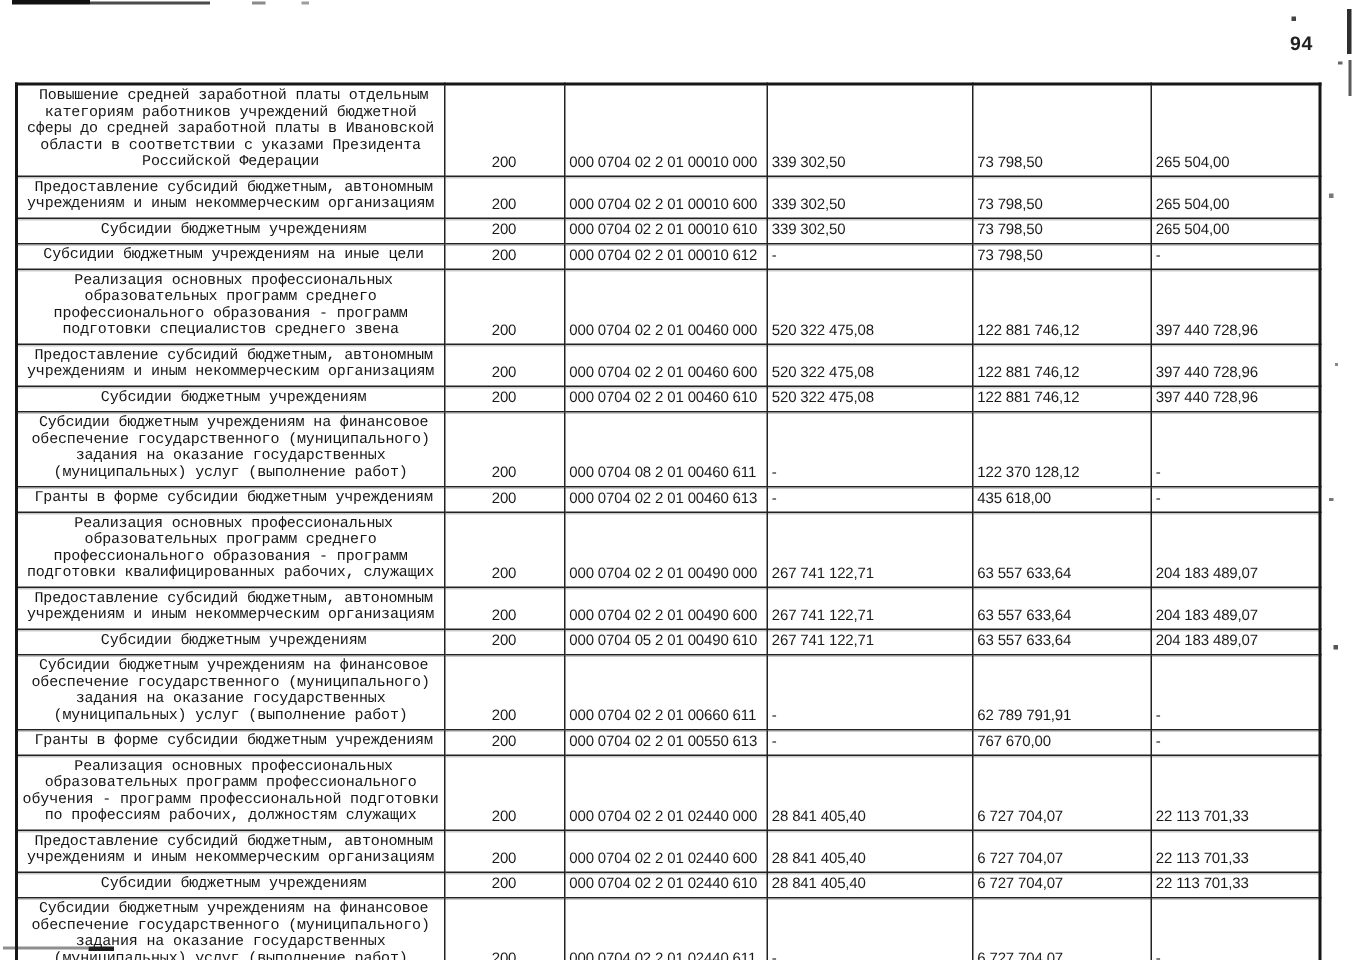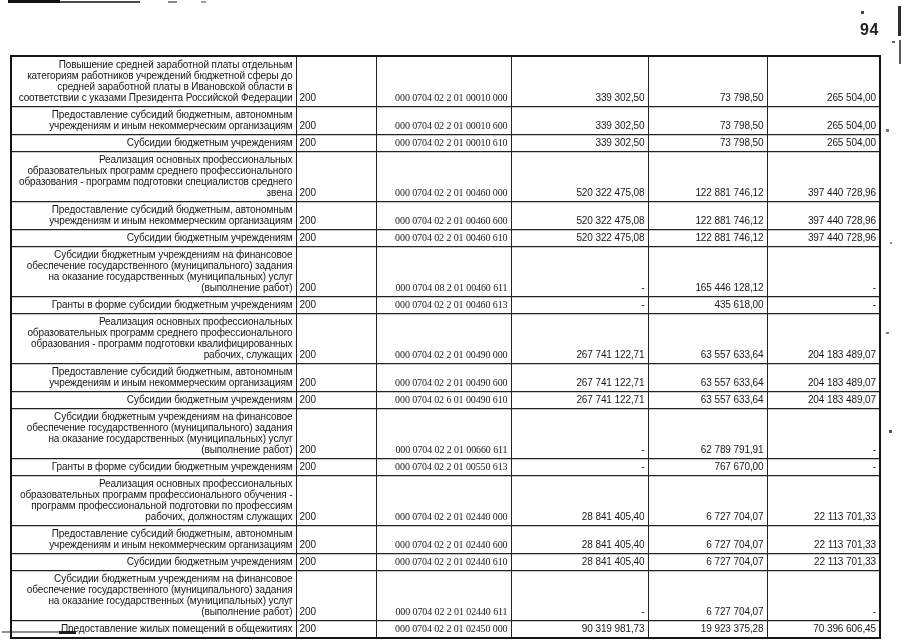--- a/index.html
+++ b/index.html
@@ -5,39 +5,39 @@
   html,body{margin:0;padding:0;}
   body{
     width:905px;height:640px;position:relative;overflow:hidden;
     background:#ffffff;
     font-family:"Liberation Sans", sans-serif;
     color:#1a1a1a;
   }
   
   .page-number{
     position:absolute;top:21px;left:860px;
-    font-size:16px;font-weight:600;letter-spacing:0.5px;color:#222;
+    font-size:13px;font-weight:600;letter-spacing:0.5px;color:#222;
   }
   .artifact{position:absolute;background:#222;}
   
   .tbl-wrap{position:absolute;left:10px;top:55px;width:869px;}
   table.budget{
     width:869px;table-layout:fixed;border-collapse:collapse;
     border:2px solid #161616;
     font-size:10px;line-height:11px;letter-spacing:-0.1px;
   }
   table.budget td{
     border:1px solid #222222;
     padding:2px 3px 3px 3px;
     overflow:hidden;
   }
-  td.c-desc{vertical-align:top;text-align:right;text-indent:4px;color:#151515;}
-  td.c-code1{vertical-align:bottom;text-align:left;margin-top:32px;}
-  td.c-code2{vertical-align:bottom;text-align:right;white-space:nowrap;font-family:Liberation Serif, serif;}
-  td.c-num{vertical-align:bottom;text-align:right;white-space:nowrap;padding-right:4px;}
+  td.c-desc{vertical-align:top;text-align:center;text-indent:4px;color:#151515;font-family:Liberation Mono, monospace;}
+  td.c-code1{vertical-align:bottom;text-align:center;margin-top:32px;}
+  td.c-code2{vertical-align:bottom;text-align:left;white-space:nowrap;}
+  td.c-num{vertical-align:bottom;text-align:left;white-space:nowrap;padding-right:4px;}
   
   table.budget tr{box-shadow:0 1px 0 rgba(60,60,60,0.28);}
   col.w-desc{width:285px;}
   col.w-c1{width:80px;}
   col.w-c2{width:135px;}
   col.w-n1{width:137px;}
   col.w-n2{width:119px;}
   col.w-n3{width:113px;}
 </style>
 </head>
@@ -89,20 +89,28 @@
   </tr>
         <tr>
     <td class="c-desc">Субсидии бюджетным учреждениям</td>
     <td class="c-code1">200</td>
     <td class="c-code2">000 0704 02 2 01 00010 610</td>
     <td class="c-num">339 302,50</td>
     <td class="c-num">73 798,50</td>
     <td class="c-num">265 504,00</td>
   </tr>
         <tr>
+    <td class="c-desc">Субсидии бюджетным учреждениям на иные цели</td>
+    <td class="c-code1">200</td>
+    <td class="c-code2">000 0704 02 2 01 00010 612</td>
+    <td class="c-num">-</td>
+    <td class="c-num">73 798,50</td>
+    <td class="c-num">-</td>
+  </tr>
+        <tr>
     <td class="c-desc">Реализация основных профессиональных образовательных программ среднего профессионального образования - программ подготовки специалистов среднего звена</td>
     <td class="c-code1">200</td>
     <td class="c-code2">000 0704 02 2 01 00460 000</td>
     <td class="c-num">520 322 475,08</td>
     <td class="c-num">122 881 746,12</td>
     <td class="c-num">397 440 728,96</td>
   </tr>
         <tr>
     <td class="c-desc">Предоставление субсидий бюджетным, автономным учреждениям и иным некоммерческим организациям</td>
     <td class="c-code1">200</td>
@@ -117,21 +125,21 @@
     <td class="c-code2">000 0704 02 2 01 00460 610</td>
     <td class="c-num">520 322 475,08</td>
     <td class="c-num">122 881 746,12</td>
     <td class="c-num">397 440 728,96</td>
   </tr>
         <tr>
     <td class="c-desc">Субсидии бюджетным учреждениям на финансовое обеспечение государственного (муниципального) задания на оказание государственных (муниципальных) услуг (выполнение работ)</td>
     <td class="c-code1">200</td>
     <td class="c-code2">000 0704 08 2 01 00460 611</td>
     <td class="c-num">-</td>
-    <td class="c-num">165 446 128,12</td>
+    <td class="c-num">122 370 128,12</td>
     <td class="c-num">-</td>
   </tr>
         <tr>
     <td class="c-desc">Гранты в форме субсидии бюджетным учреждениям</td>
     <td class="c-code1">200</td>
     <td class="c-code2">000 0704 02 2 01 00460 613</td>
     <td class="c-num">-</td>
     <td class="c-num">435 618,00</td>
     <td class="c-num">-</td>
   </tr>
@@ -147,21 +155,21 @@
     <td class="c-desc">Предоставление субсидий бюджетным, автономным учреждениям и иным некоммерческим организациям</td>
     <td class="c-code1">200</td>
     <td class="c-code2">000 0704 02 2 01 00490 600</td>
     <td class="c-num">267 741 122,71</td>
     <td class="c-num">63 557 633,64</td>
     <td class="c-num">204 183 489,07</td>
   </tr>
         <tr>
     <td class="c-desc">Субсидии бюджетным учреждениям</td>
     <td class="c-code1">200</td>
-    <td class="c-code2">000 0704 02 6 01 00490 610</td>
+    <td class="c-code2">000 0704 05 2 01 00490 610</td>
     <td class="c-num">267 741 122,71</td>
     <td class="c-num">63 557 633,64</td>
     <td class="c-num">204 183 489,07</td>
   </tr>
         <tr>
     <td class="c-desc">Субсидии бюджетным учреждениям на финансовое обеспечение государственного (муниципального) задания на оказание государственных (муниципальных) услуг (выполнение работ)</td>
     <td class="c-code1">200</td>
     <td class="c-code2">000 0704 02 2 01 00660 611</td>
     <td class="c-num">-</td>
     <td class="c-num">62 789 791,91</td>

